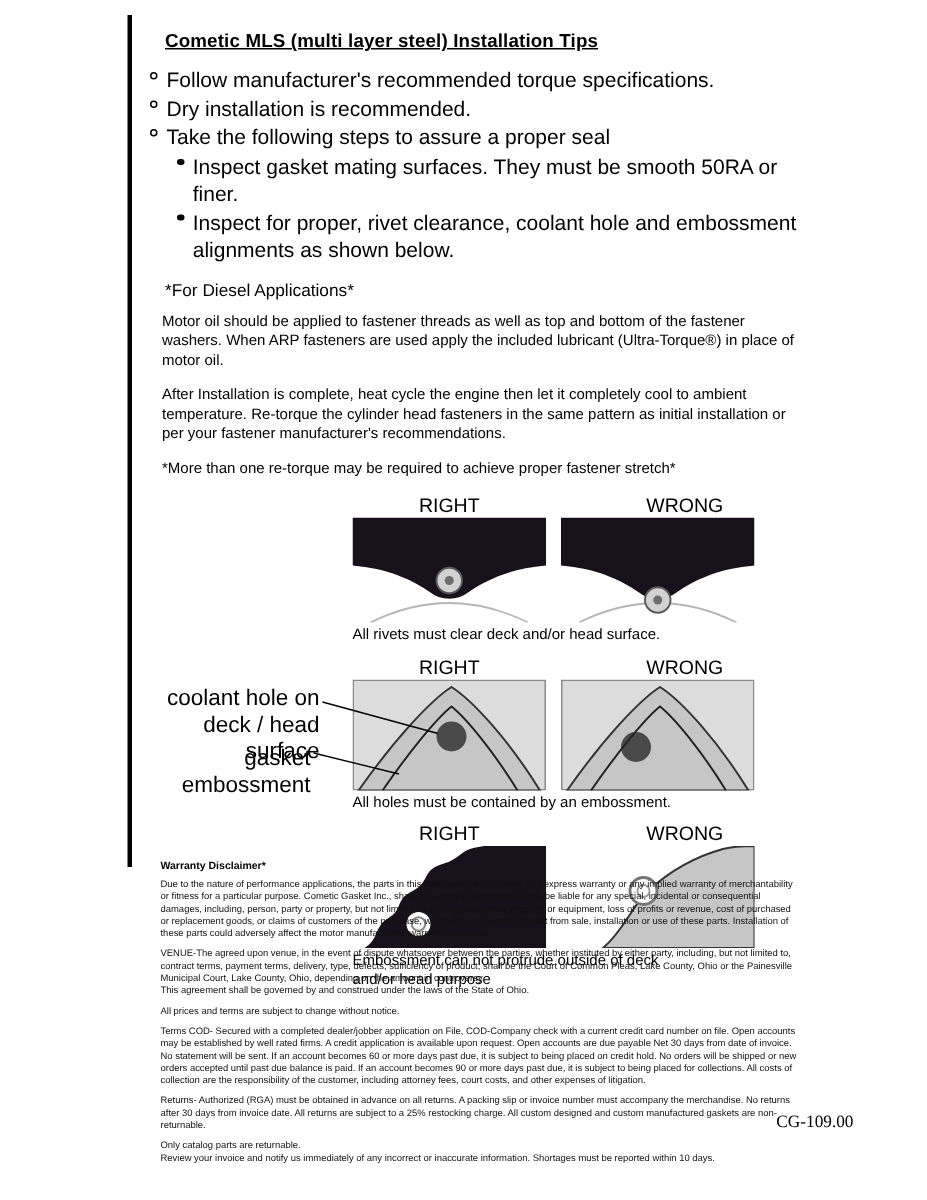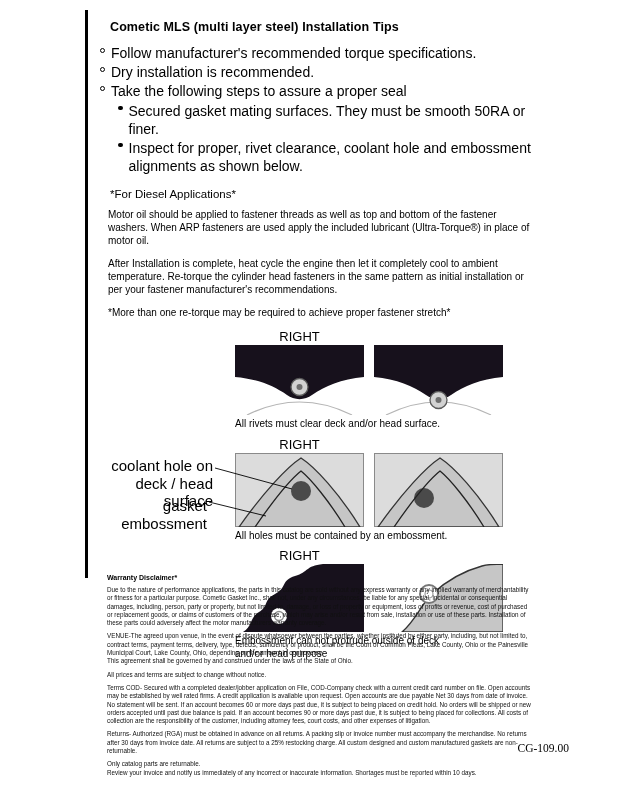--- a/index.html
+++ b/index.html
@@ -5,33 +5,33 @@
   * { margin:0; padding:0; box-sizing:border-box; }
   html,body { background:#fff; }
   body {
     width:618px; height:800px; position:relative;
     font-family:"Liberation Sans", sans-serif; color:#000;
     overflow:hidden;
   }
   .left-rule { position:absolute; left:85px; top:10px; width:3px; height:568px; background:#000; }
   .content { position:absolute; left:95px; top:16px; width:436px; }
 
-  .title { font-size:12.5px; font-weight:bold; margin:4px 0 10px 15px; letter-spacing:0.1px; }
+  .title { font-size:12.5px; font-weight:bold; text-decoration:underline; margin:4px 0 10px 15px; letter-spacing:0.1px; }
 
   .bullet-row { display:flex; align-items:flex-start; font-size:14px; line-height:1.3; margin:1px 0 1px 5px; }
   .bullet-row.sub { margin-left:23px; }
   .marker-open { flex:none; width:5px; height:5px; border:1px solid #000; border-radius:50%; margin:3.5px 6px 0 0; }
   .marker-filled { flex:none; width:4.5px; height:4.5px; background:#000; border-radius:50%; margin:4px 6px 0 0; }
 
   .diesel-heading { font-size:11.5px; font-weight:normal; margin:13px 0 8px 15px; }
   .para { font-size:10px; line-height:1.3; margin:0 0 10px 13px; width:422px; }
 
   .diagrams { position:relative; margin-top:6px; }
   .dg-row { position:relative; margin-bottom:6px; }
-  .dg-header { display:flex; gap:28px; margin-left:140px; height:16px;flex-direction:column; }
+  .dg-header { display:flex; gap:28px; margin-left:140px; height:16px; }
   .dg-header span { width:129px; text-align:center; font-size:13px; }
   .dg-images { display:flex; gap:10px; margin-left:140px; }
   .dg-images svg { display:block; }
   .dg-caption { margin:3px 0 0 140px; font-size:10px; line-height:1.25; white-space:pre-line; }
 
   .lbl { position:absolute; font-size:15px; line-height:1.18; text-align:right; white-space:pre-line; }
   .lbl-coolant { left:0; top:20px; width:118px; }
   .lbl-emboss  { left:0; top:60px; width:112px; }
   .connector-overlay { position:absolute; left:0; top:0; pointer-events:none; }
 
@@ -57,21 +57,21 @@
   <div class="bullet-row">
     <span class="marker-open"></span>
     <span>Dry installation is recommended.</span>
   </div>
   <div class="bullet-row">
     <span class="marker-open"></span>
     <span>Take the following steps to assure a proper seal</span>
   </div>
   <div class="bullet-row sub">
     <span class="marker-filled"></span>
-    <span>Secured gasket mating surfaces.  They must be smooth 50RA or finer.</span>
+    <span>Inspect gasket mating surfaces.  They must be smooth 50RA or finer.</span>
   </div>
   <div class="bullet-row sub">
     <span class="marker-filled"></span>
     <span>Inspect for proper, rivet clearance, coolant hole and embossment alignments as shown below.</span>
   </div>
 
   <h2 class="diesel-heading">*For Diesel Applications*</h2>
   <p class="para">Motor oil should be applied to fastener threads as well as top and bottom of the fastener washers. When ARP fasteners are used apply the included lubricant (Ultra-Torque®) in place of motor oil.</p>
   <p class="para">After Installation is complete, heat cycle the engine then let it completely cool to ambient temperature. Re-torque the cylinder head fasteners in the same pattern as initial installation or per your fastener manufacturer's recommendations.</p>
   <p class="para">*More than one re-torque may be required to achieve proper fastener stretch*</p>

